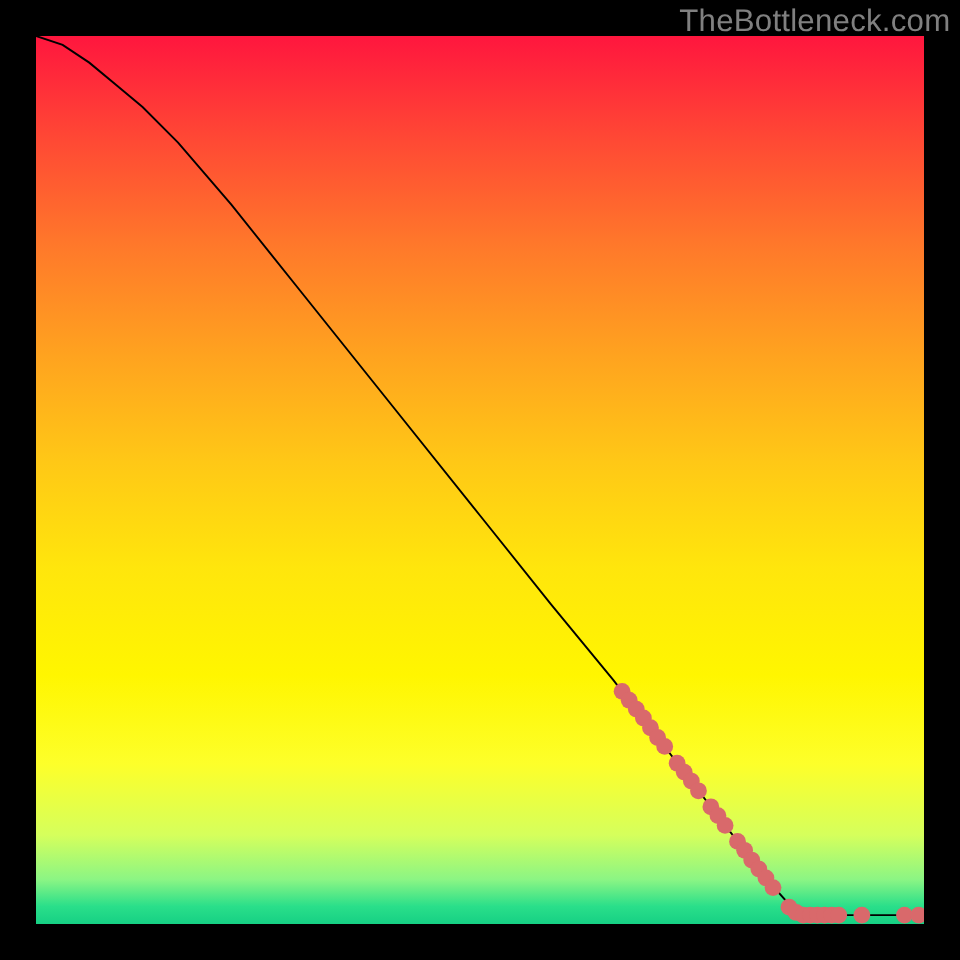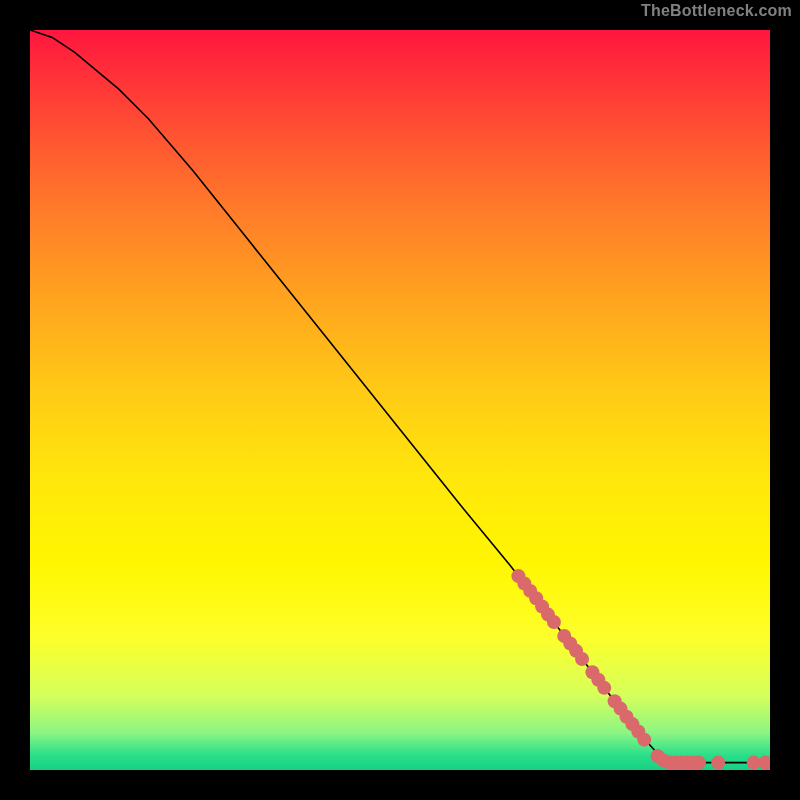--- a/index.html
+++ b/index.html
@@ -14,22 +14,22 @@
   .wrap {
     position: relative;
     width: 800px;
     height: 800px;
   }
   .watermark {
     position: absolute;
     top: 2px;
     right: 8px;
     color: #808080;
-    font-size: 16px;
-    font-weight: 700;
+    font-size: 26px;
+    font-weight: 400;
     letter-spacing: 0.2px;
     z-index: 3;
   }
   .plot {
     position: absolute;
     left: 30px;
     top: 30px;
     width: 740px;
     height: 740px;
     background: linear-gradient(to bottom,

